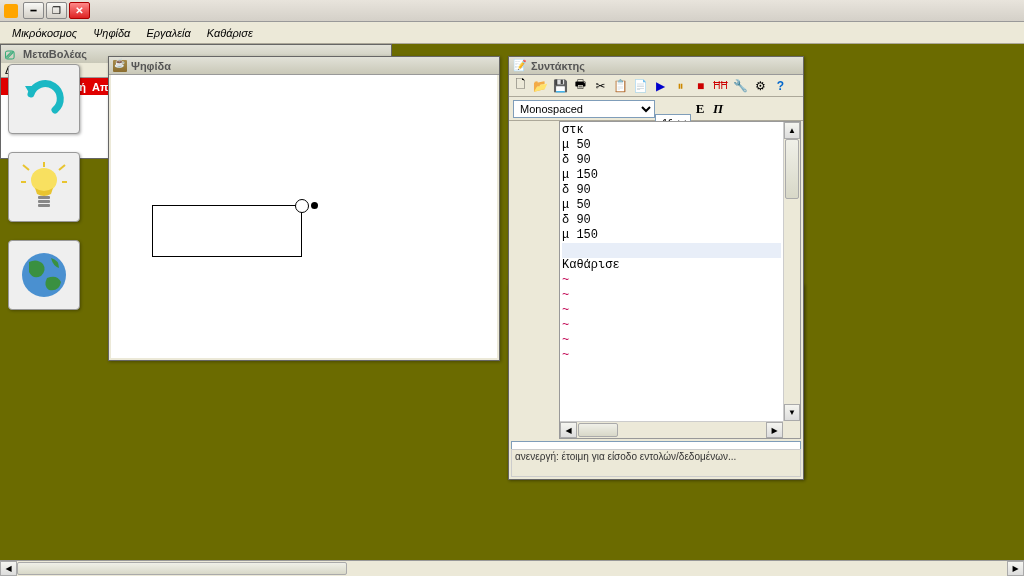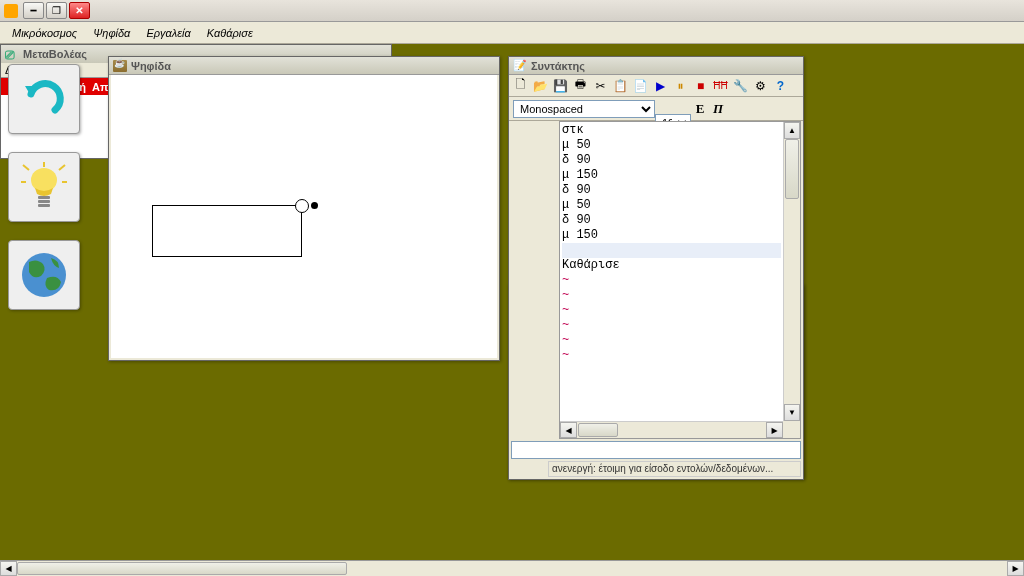--- a/index.html
+++ b/index.html
@@ -64,21 +64,21 @@
 .vsb .up, .vsb .down { height: 17px; background: linear-gradient(#f5f5f0,#ddd); border: 1px solid #aaa; display: flex; align-items: center; justify-content: center; font-size: 8px; cursor: pointer; }
 .vsb .down { position: absolute; bottom: 0; left: 0; right: 0; }
 .vsb .thumb { position: absolute; top: 17px; left: 1px; right: 1px; height: 60px; background: linear-gradient(#f0f0e8,#d8d8c8); border: 1px solid #aaa; border-radius: 2px; }
 .hsb { position: absolute; left: 0; right: 17px; bottom: 0; height: 17px; background: #ece9d8; border-top: 1px solid #ccc; display: flex; }
 .hsb .left, .hsb .right { width: 17px; background: linear-gradient(#f5f5f0,#ddd); border: 1px solid #aaa; display: flex; align-items: center; justify-content: center; font-size: 8px; cursor: pointer; }
 .hsb .right { margin-left: auto; }
 .hsb .thumb { width: 40px; background: linear-gradient(#f0f0e8,#d8d8c8); border: 1px solid #aaa; border-radius: 2px; margin: 1px; }
 .corner { position: absolute; right: 0; bottom: 0; width: 17px; height: 17px; background: #ece9d8; }
 
 .cmd-input { position: absolute; left: 2px; right: 2px; bottom: 20px; height: 18px; background: #fff; border: 1px solid #7f9db9; }
-.statusbar { position: absolute; left: 2px; right: 2px; bottom: 2px; height: 16px; background: #ece9d8; border: 1px solid #ccc; font-size: 10px; padding: 1px 3px; color: #333; white-space: nowrap; overflow: hidden; margin-left: 37px; }
+.statusbar { position: absolute; left: 2px; right: 2px; bottom: 2px; height: 28px; background: #ece9d8; border: 1px solid #ccc; font-size: 10px; padding: 1px 3px; color: #333; white-space: nowrap; overflow: hidden; }
 
 .main-hsb { position: absolute; left: 0; right: 0; bottom: 0; height: 16px; background: #ece9d8; border-top: 1px solid #999; display: flex; }
 .main-hsb .lbtn, .main-hsb .rbtn { width: 17px; background: linear-gradient(#f5f5f0,#ddd); border: 1px solid #aaa; display: flex; align-items: center; justify-content: center; font-size: 8px; cursor: pointer; }
 .main-hsb .track { flex: 1; position: relative; }
 .main-hsb .thumb { position: absolute; left: 0; top: 1px; bottom: 1px; width: 330px; background: linear-gradient(#f0f0e8,#d8d8c8); border: 1px solid #aaa; border-radius: 2px; }
 
 svg { display: block; }
 </style>
 </head>
 <body>

